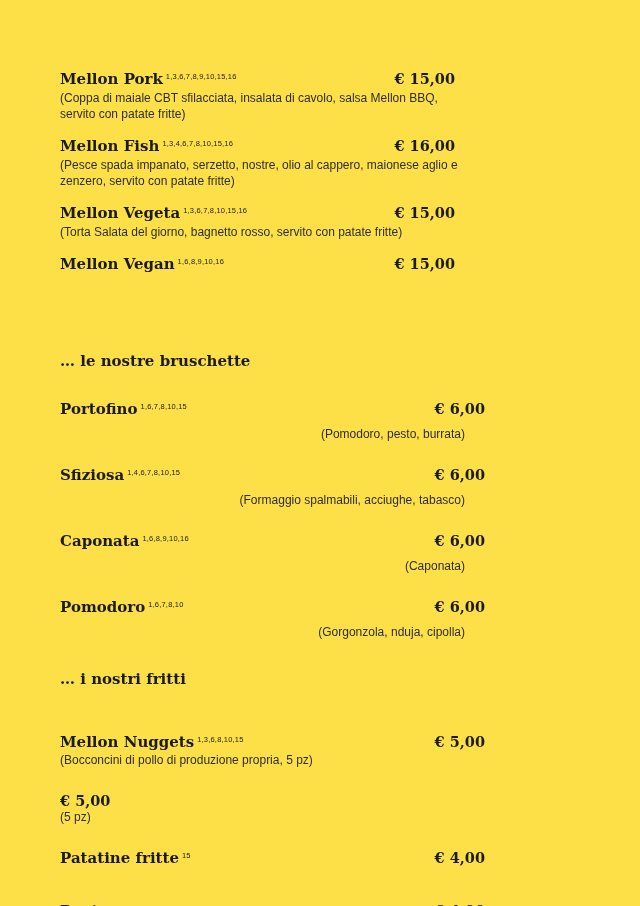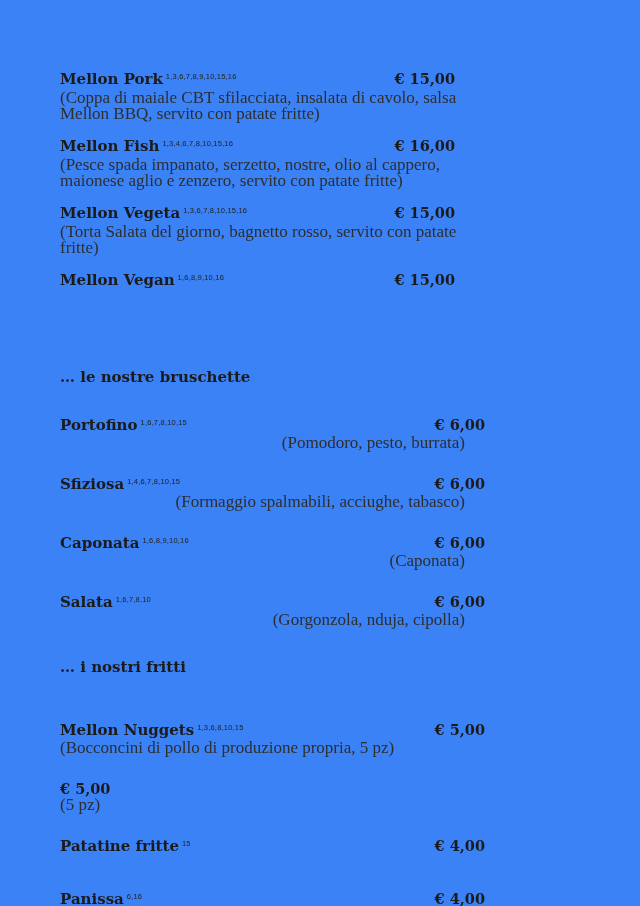--- a/index.html
+++ b/index.html
@@ -5,21 +5,21 @@
   * { margin: 0; padding: 0; box-sizing: border-box; }
   html, body { background: #ffffff; }
   body {
     width: 640px; height: 906px;
     font-family: "Liberation Sans", sans-serif;
     color: #1d1d1d;
     overflow: hidden;
   }
   .page {
     width: 640px; height: 906px;
-    background: #3b82f6;
+    background: #fde047;
     padding: 58px 0 0 60px;
     overflow: hidden;
   }
   .item-head {
     display: flex;
     justify-content: space-between;
     align-items: baseline;
     width: 425px;
   }
   .sec-burgers .item-head { width: 395px; }
@@ -42,41 +42,40 @@
   }
   .item-price {
     font-family: "DejaVu Serif", "Liberation Serif", serif;
     font-weight: 700;
     font-size: 14.5px;
     color: #1b1b1b;
     white-space: nowrap;
     margin-top: 12px;
   }
   .item-desc {
-    font-size: 17px;
+    font-size: 12px;
     line-height: 16px;
     color: #2e2e2e;
     max-width: 405px;
-    font-family: Liberation Serif, serif;
   }
   .heading {
     font-family: "DejaVu Serif", "Liberation Serif", serif;
     font-weight: 700;
     font-size: 15px;
     line-height: 19px;
     color: #1b1b1b;
   }
   
   .sec-burgers .item { margin-bottom: 3px; }
   .sec-burgers .item-desc { margin-top: 1px; }
   
   .sec-bruschette { margin-top: 78px; }
   .sec-bruschette .heading { margin-bottom: 17px; }
   .sec-bruschette .item { margin-bottom: 12px; text-align: right; }
-  .sec-bruschette .item-desc { }
+  .sec-bruschette .item-desc { margin-top: 7px; }
   
   .sec-fritti { margin-top: 30px; }
   .sec-fritti .heading { margin-bottom: 32px; }
   .sec-fritti .item { margin-bottom: 12px; }
   .sec-fritti .item.nodesc { margin-bottom: 22px; }
 </style>
 </head>
 <body>
 
 <div class="page">
@@ -153,21 +152,21 @@
           <span class="item-name">Caponata</span><sup class="allergens">1,6,8,9,10,16</sup>
         </span>
         <span class="item-price">€ 6,00</span>
       </div>
       <div class="item-desc">(Caponata)</div>
     </div>
 
     <div class="item">
       <div class="item-head">
         <span>
-          <span class="item-name">Salata</span><sup class="allergens">1,6,7,8,10</sup>
+          <span class="item-name">Pomodoro</span><sup class="allergens">1,6,7,8,10</sup>
         </span>
         <span class="item-price">€ 6,00</span>
       </div>
       <div class="item-desc">(Gorgonzola, nduja, cipolla)</div>
     </div>
 
   </div>
 
   <div class="section sec-fritti">
     <div class="heading">… i nostri fritti</div>

